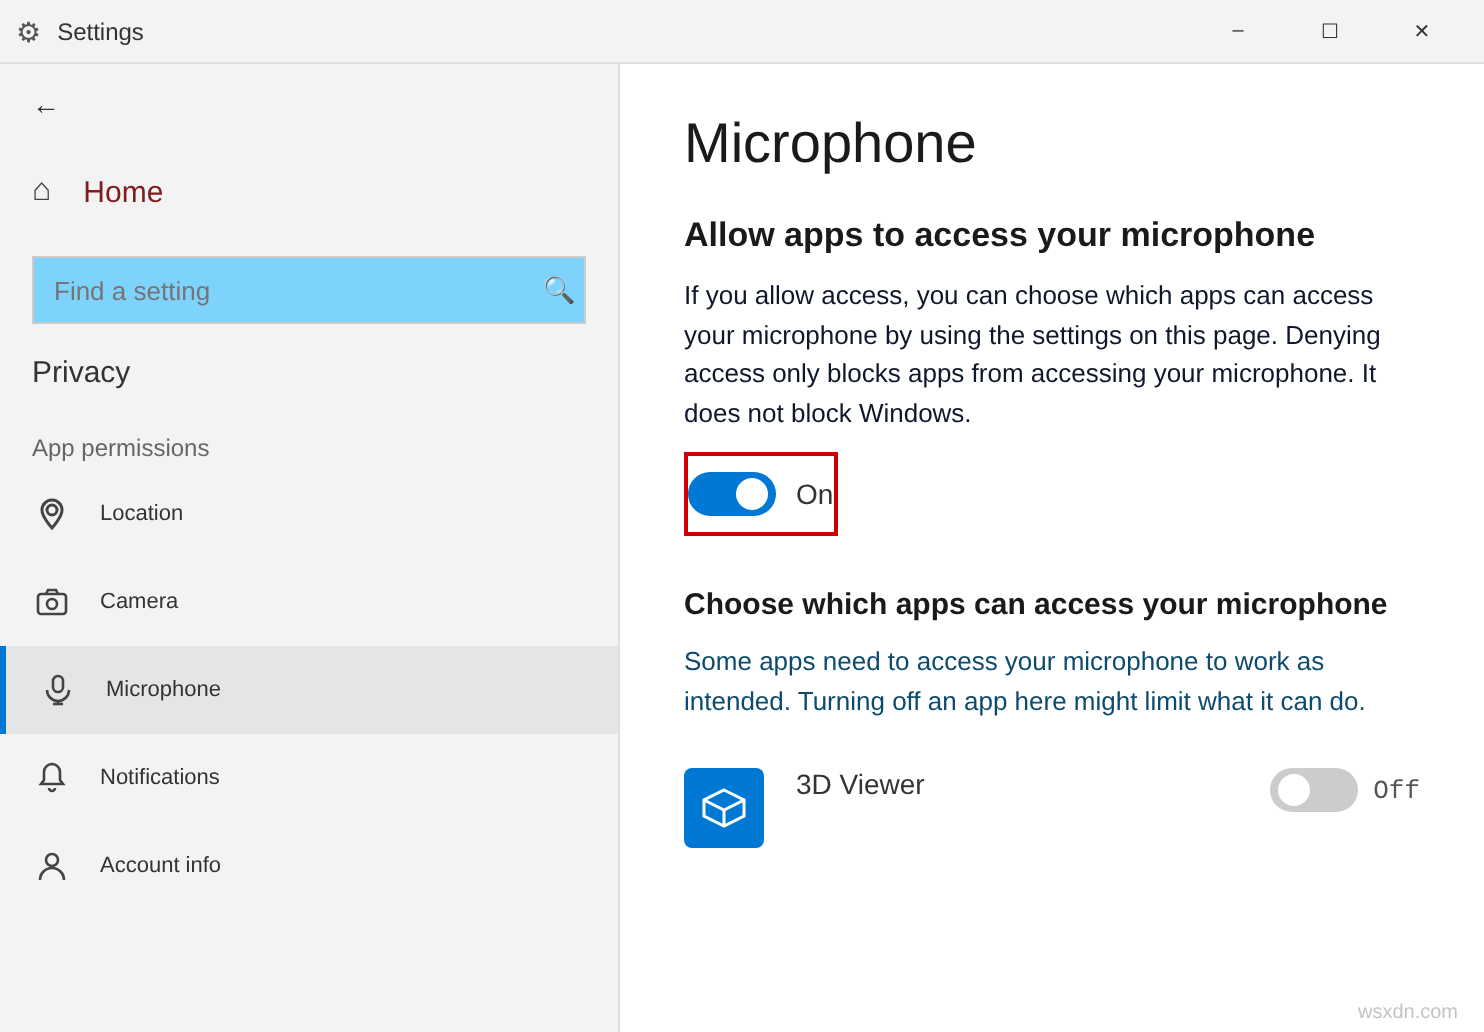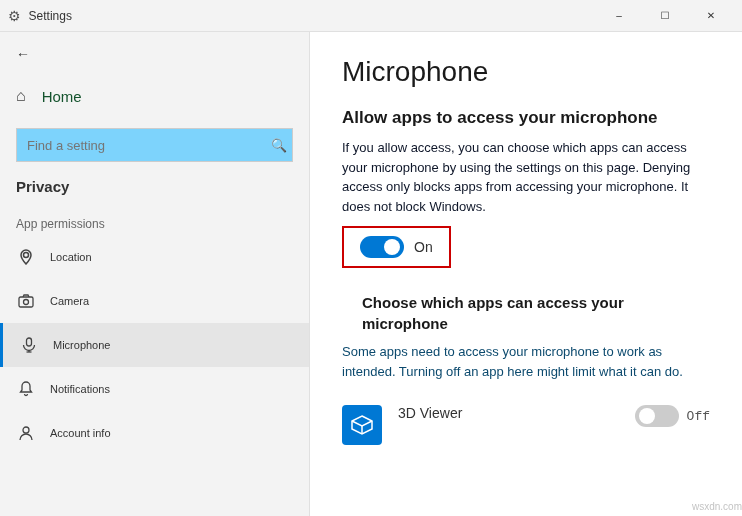--- a/index.html
+++ b/index.html
@@ -87,21 +87,21 @@
       cursor: pointer;
       height: 48px;
     }
     .sidebar-home-icon {
       font-size: 16px;
       margin-right: 16px;
       color: #444;
     }
     .sidebar-home-label {
       font-size: 15px;
-      color: #14532d;
+      color: #7f1d1d;
     }
 
     .search-box {
       margin: 8px 16px;
       position: relative;
       display: flex;
       align-items: center;
       background: #7dd3fc;
       border: 1px solid #ccc;
     }
@@ -122,21 +122,21 @@
       transform: translateY(-50%);
       font-size: 13px;
       color: #555;
       cursor: pointer;
       background: none;
       border: none;
     }
 
     .sidebar-privacy-label {
       font-size: 15px;
-      font-weight: 700;
+      font-weight: 400;
       color: #333;
       padding: 8px 16px 12px 16px;
     }
 
     .sidebar-section-header {
       font-size: 12px;
       color: #666;
       padding: 10px 16px 4px 16px;
     }
 
@@ -194,21 +194,21 @@
       color: #0f172a;
       line-height: 1.5;
       margin-bottom: 10px;
     }
 
     
     .toggle-container {
       display: inline-flex;
       align-items: center;
       border: 2px solid #cc0000;
-      padding: 8px 16px;
+      padding: 8px 0;
       margin-bottom: 24px;
       gap: 10px;
     }
 
     .toggle-switch {
       position: relative;
       width: 44px;
       height: 22px;
       cursor: pointer;
     }
@@ -242,21 +242,20 @@
     .toggle-off .toggle-thumb {
       left: 4px;
     }
 
     .section-heading2 {
       font-size: 15px;
       font-weight: 600;
       color: #1a1a1a;
       margin-bottom: 8px;
       line-height: 1.4;
-      margin-left: 20px;
     }
 
     .description-text2 {
       font-size: 13px;
       color: #0c4a6e;
       line-height: 1.5;
       margin-bottom: 16px;
     }
 
     
@@ -293,21 +292,21 @@
     .app-toggle-label {
       font-size: 13px;
       color: #555;
       font-family: Liberation Mono, monospace;
     }
 
     
     .watermark {
       position: fixed;
       bottom: 4px;
-      right: 0;
+      right: 13px;
       font-size: 10px;
       color: #aaa;
       opacity: 0.7;
     }
   </style>
 </head>
 <body>
 
 <div class="titlebar">
   <span class="titlebar-icon">⚙</span>

